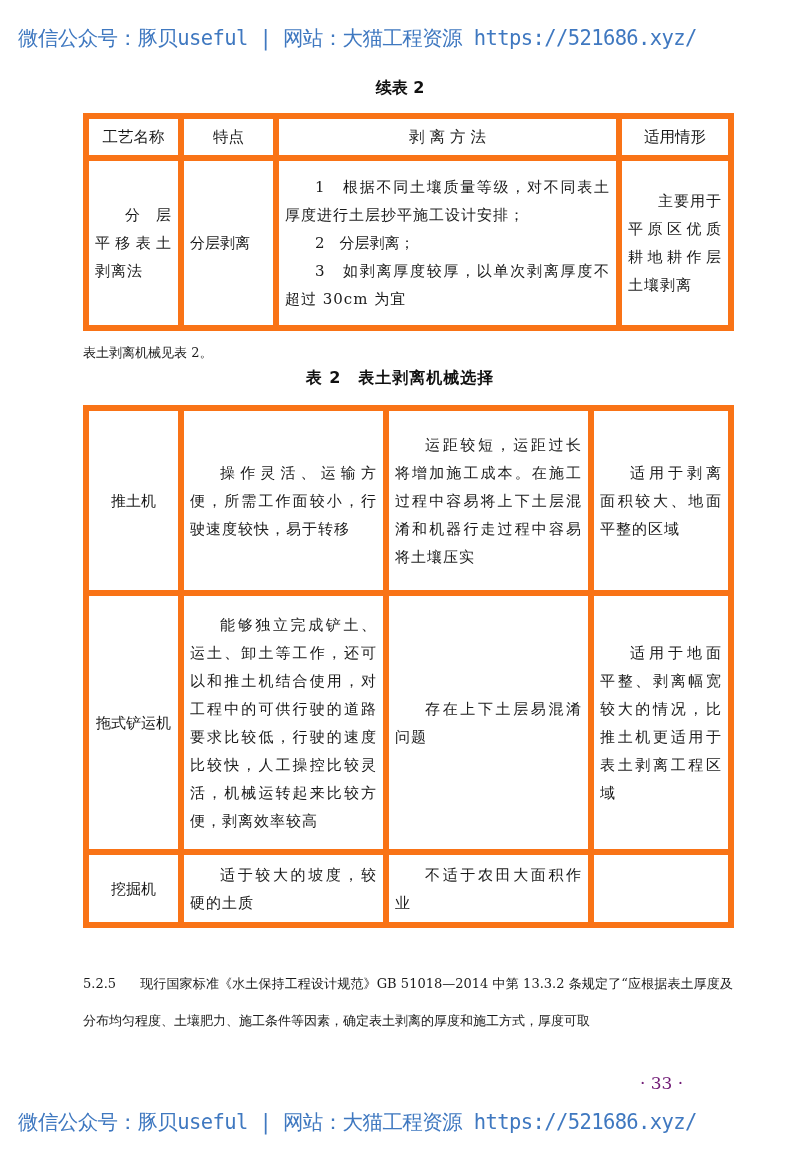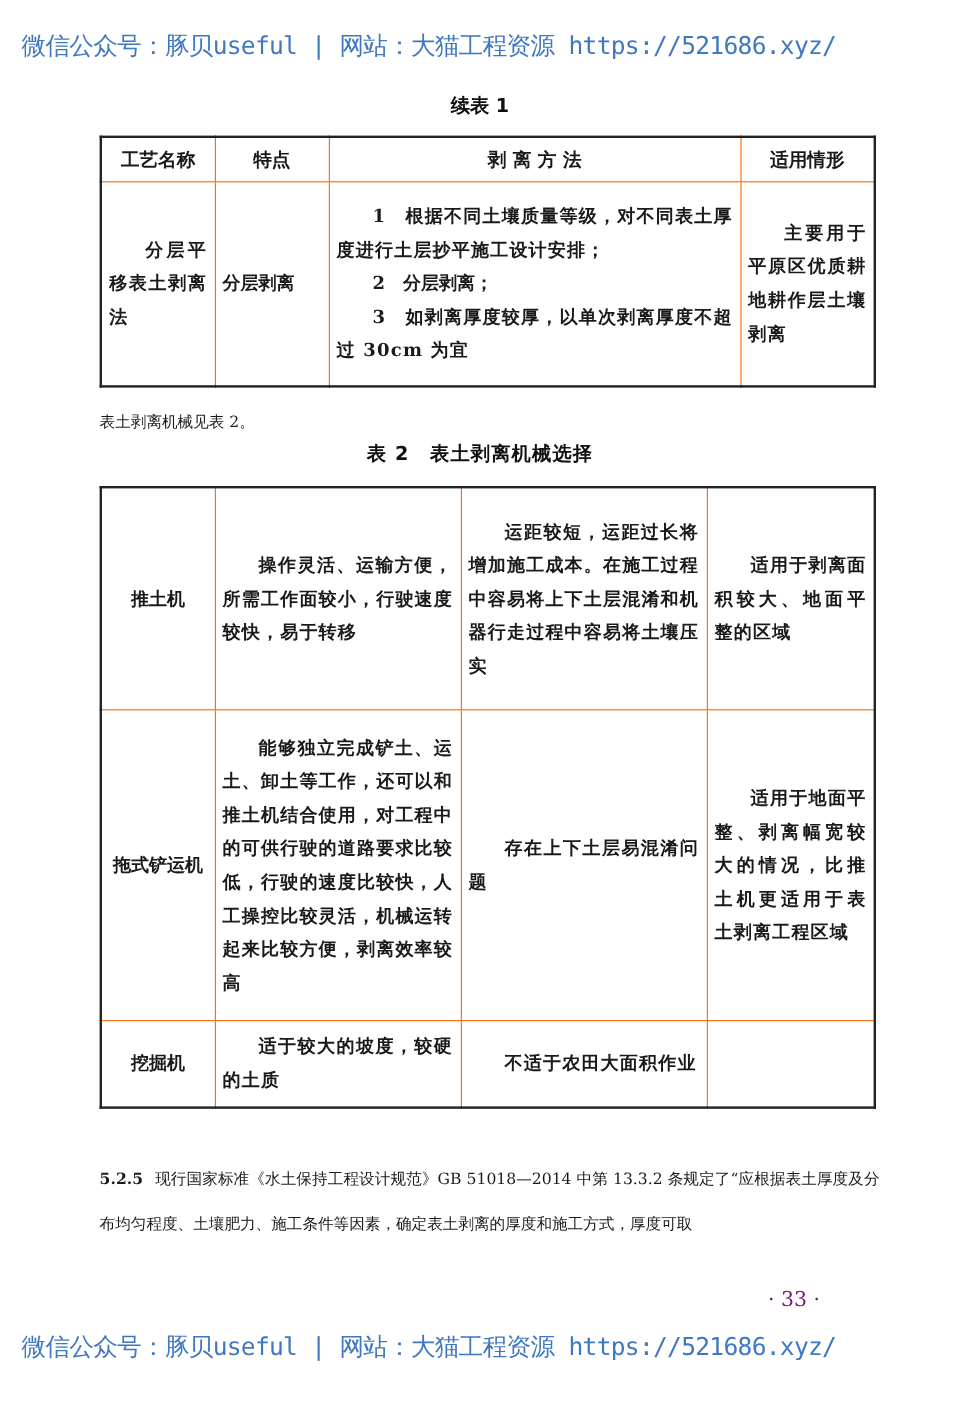--- a/index.html
+++ b/index.html
@@ -16,42 +16,42 @@
   .caption {
     position: absolute; left: 0; width: 800px; text-align: center; font-weight: bold;
     font-family: "DejaVu Sans", "Liberation Sans", sans-serif; font-size: 16px; color: #111;
   }
   .caption-1 { top: 78px; }
   .caption-2 { top: 368px; letter-spacing: 1px; }
   table {
     position: absolute; left: 83px; width: 645px; border-collapse: collapse; table-layout: fixed;
     border: 2px solid #222; font-size: 15px; line-height: 28px;
   }
-  td, th { border: 1px solid #f97316; padding: 0 6px; vertical-align: middle; font-weight: bold; }
+  td, th { border: 6px solid #f97316; padding: 0 6px; vertical-align: middle; font-weight: normal; }
   th { text-align: center; height: 36px; font-size: 15.5px; }
   .t1 { top: 113px; }
   .t2 { top: 405px; }
   .center { text-align: center; }
   .just { text-align: justify; text-indent: 2em; letter-spacing: 1px; }
   .list-item { text-indent: 2em; }
   .body-text {
     position: absolute; left: 83px; width: 650px; font-size: 13px; line-height: 37px; color: #1a1a1a;
     text-align: justify;
   }
   .intro { top: 334px; }
   .para { top: 965px; }
-  .sec-num { font-weight: bold; margin-right: 10px; font-family: "DejaVu Serif", serif; }
+  .sec-num { font-weight: normal; margin-right: 24px; font-family: "DejaVu Serif", serif; }
   .page-num { position: absolute; left: 640px; top: 1073px; font-size: 17px; color: #701a75; }
 </style>
 </head>
 <body>
 
 <div class="watermark wm-top">微信公众号：豚贝useful | 网站：大猫工程资源 https://521686.xyz/</div>
 
-<div class="caption caption-1">续表 1</div>
+<div class="caption caption-1">续表 2</div>
 
 <table class="t1">
   <colgroup>
       <col style="width:95px">
       <col style="width:95px">
       <col style="width:343px">
       <col style="width:112px">
     </colgroup>
   <tbody>
       <tr>

